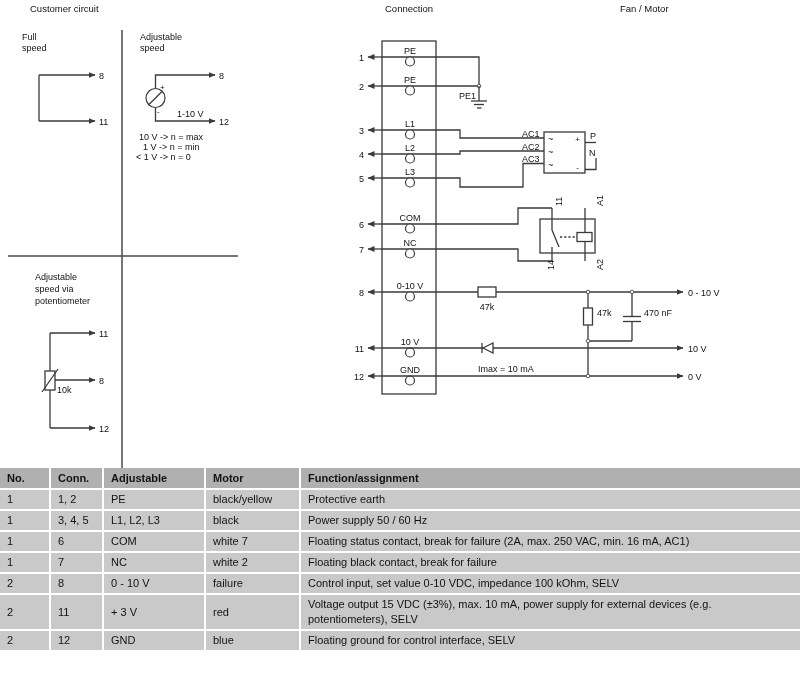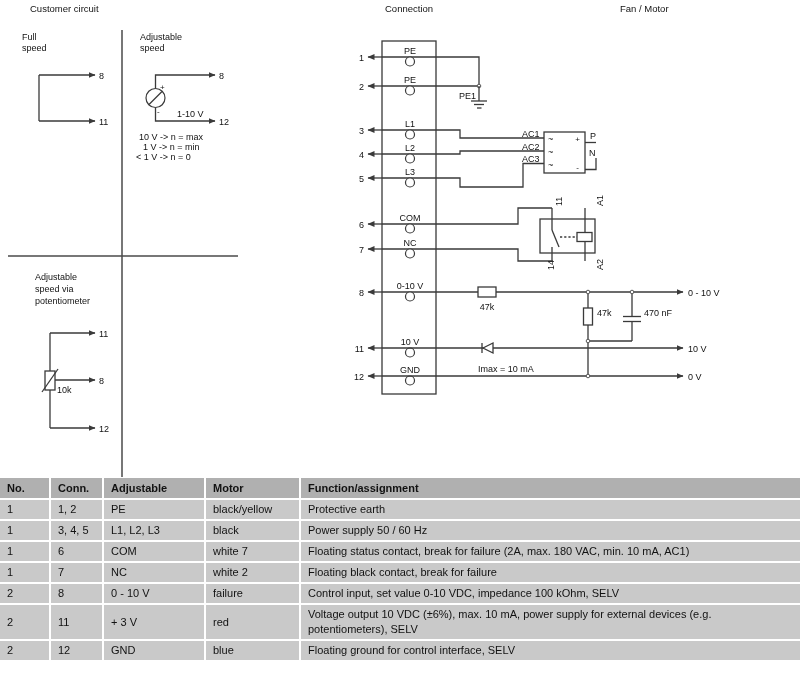--- a/index.html
+++ b/index.html
@@ -8,21 +8,21 @@
   .dg{position:absolute;top:0;left:0}
   svg text{font-family:"Liberation Sans",sans-serif;font-size:9px;fill:#121212}
   svg .hd{font-size:9.5px}
   svg .s8{font-size:8px}
   .w{fill:none;stroke:#3a3a3a;stroke-width:1.3}
   .div{fill:none;stroke:#4a4a4a;stroke-width:1.5}
   .box{fill:#fff;stroke:#3a3a3a;stroke-width:1.3}
   .term{fill:#fff;stroke:#3a3a3a;stroke-width:1.2}
   .dot{fill:#fff;stroke:#555;stroke-width:1}
   .dash{stroke-dasharray:2.2,2}
-  table.conn{position:absolute;left:0;top:478px;width:800px;border-collapse:collapse;
+  table.conn{position:absolute;left:0;top:468px;width:800px;border-collapse:collapse;
        table-layout:fixed;font-size:11px}
   table.conn th{background:#b0b0b0;font-weight:bold;text-align:left;
        padding:3px 8px 3px 7px;line-height:14px;
        border-bottom:2px solid #fff;border-right:2px solid #fff}
   table.conn td{background:#c9c9c9;text-align:left;
        padding:2px 8px 2px 7px;line-height:15px;
        border-bottom:2px solid #fff;border-right:2px solid #fff;vertical-align:middle}
   table.conn th:last-child,table.conn td:last-child{border-right:none}
   table.conn tr:last-child td{border-bottom:none}
 </style>
@@ -283,42 +283,42 @@
       <td>3, 4, 5</td>
       <td>L1, L2, L3</td>
       <td>black</td>
       <td>Power supply 50 / 60 Hz</td>
     </tr>
     <tr>
       <td>1</td>
       <td>6</td>
       <td>COM</td>
       <td>white 7</td>
-      <td>Floating status contact, break for failure (2A, max. 180 VAC, min. 10 mA, AC1)</td>
+      <td>Floating status contact, break for failure (2A, max. 250 VAC, min. 16 mA, AC1)</td>
     </tr>
     <tr>
       <td>1</td>
       <td>7</td>
       <td>NC</td>
       <td>white 2</td>
       <td>Floating black contact, break for failure</td>
     </tr>
     <tr>
       <td>2</td>
       <td>8</td>
       <td>0 - 10 V</td>
       <td>failure</td>
       <td>Control input, set value 0-10 VDC, impedance 100 kOhm, SELV</td>
     </tr>
     <tr>
       <td>2</td>
       <td>11</td>
       <td>+ 3 V</td>
       <td>red</td>
-      <td>Voltage output 10 VDC (±6%), max. 10 mA, power supply for external devices (e.g. potentiometers), SELV</td>
+      <td>Voltage output 15 VDC (±3%), max. 10 mA, power supply for external devices (e.g. potentiometers), SELV</td>
     </tr>
     <tr>
       <td>2</td>
       <td>12</td>
       <td>GND</td>
       <td>blue</td>
       <td>Floating ground for control interface, SELV</td>
     </tr>
   </tbody>
 </table>

